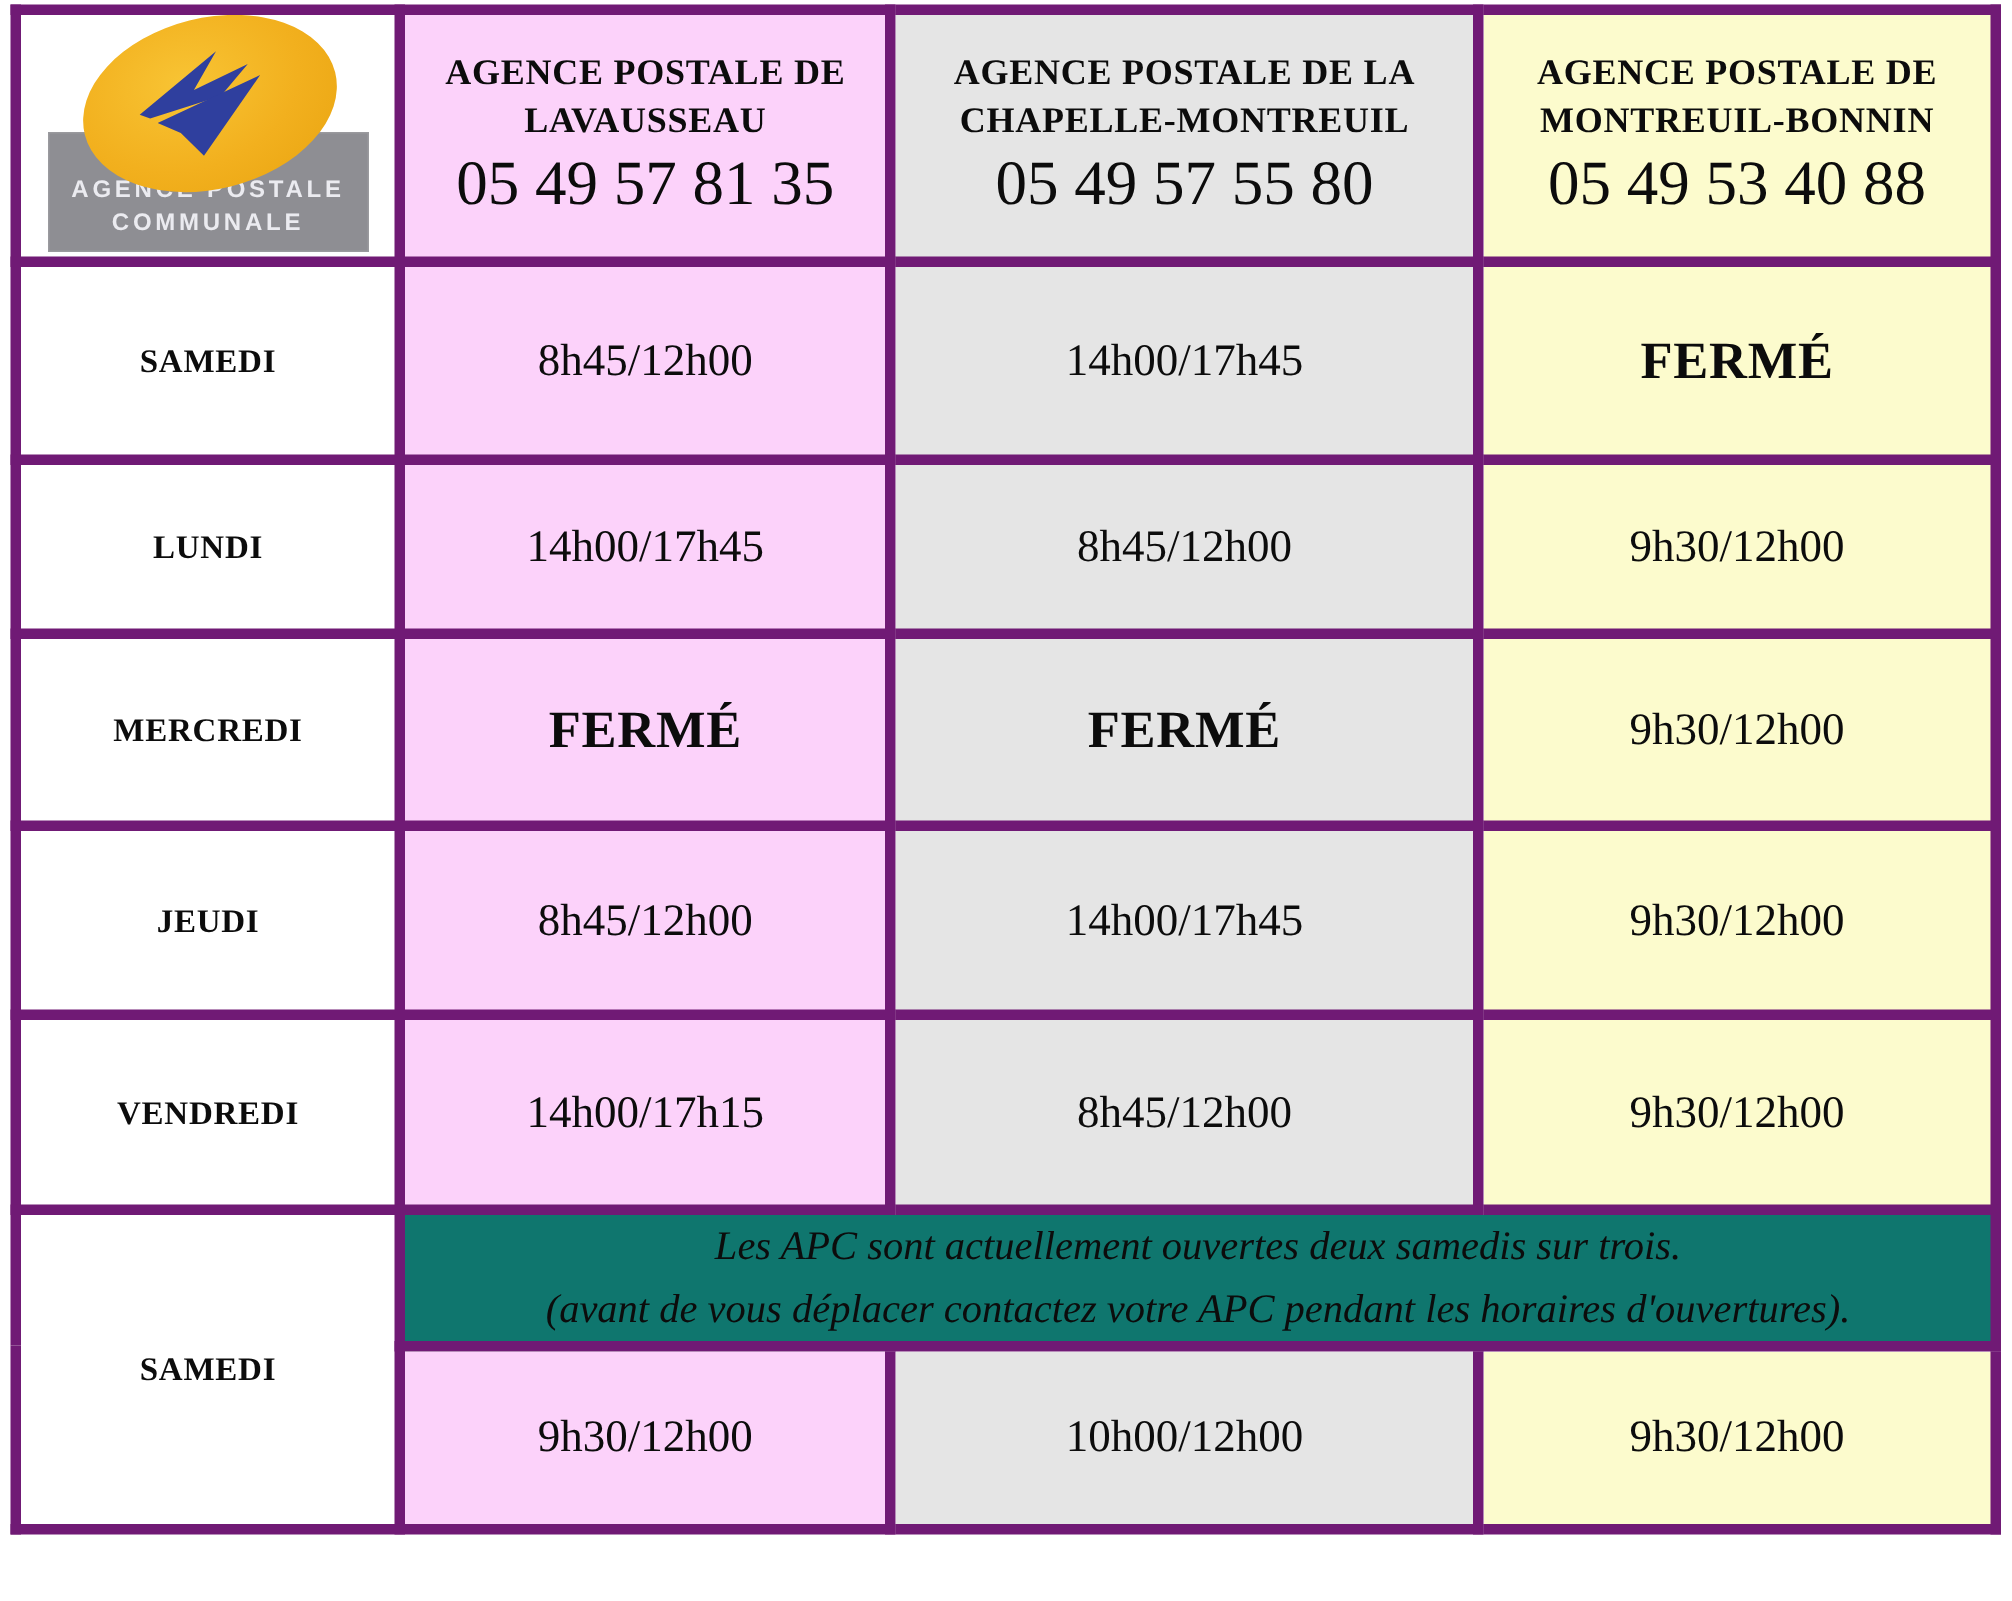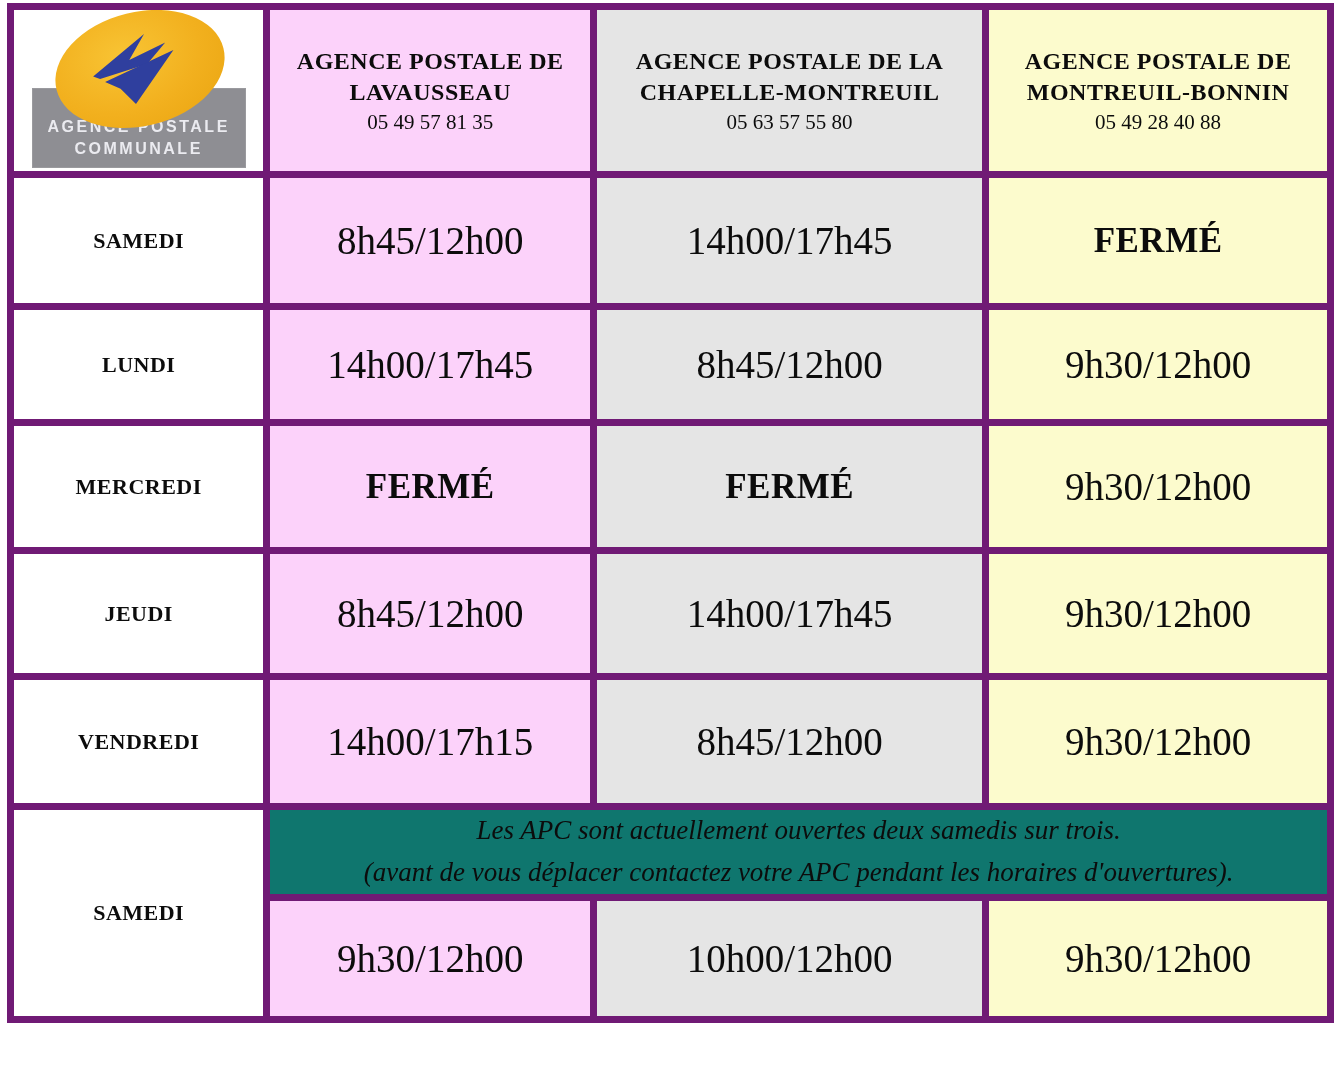--- a/index.html
+++ b/index.html
@@ -40,30 +40,30 @@
   tr.r-note    {height:86px;}
   tr.r-samhrs  {height:122px;}
 
   .agency-name{
     font-weight:bold;
     font-size:24px;
     line-height:1.3;
     letter-spacing:.5px;
   }
   .agency-phone{
-    font-size:21px;
+    font-size:42px;
     margin-top:2px;
   }
   .day-label{
     font-weight:bold;
     font-size:22px;
     letter-spacing:.5px;
   }
   .hours{
-    font-size:39px;
+    font-size:30px;
   }
   .closed .hours{
     font-weight:bold;
     font-size:35px;
     letter-spacing:.5px;
   }
   .note-cell{
     font-style:italic;
     font-size:27px;
     line-height:1.55;
@@ -141,28 +141,28 @@
         <div>AGENCE POSTALE  DE</div>
         <div>LAVAUSSEAU</div>
       </div>
       <div class="agency-phone">05 49 57 81 35</div>
     </td>
     <td class="c-green">
       <div class="agency-name">
         <div>AGENCE POSTALE DE LA</div>
         <div>CHAPELLE-MONTREUIL</div>
       </div>
-      <div class="agency-phone">05 63 57 55 80</div>
+      <div class="agency-phone">05 49 57 55 80</div>
     </td>
     <td class="c-yellow">
       <div class="agency-name">
         <div>AGENCE POSTALE  DE</div>
         <div>MONTREUIL-BONNIN</div>
       </div>
-      <div class="agency-phone">05 49 28 40 88</div>
+      <div class="agency-phone">05 49 53 40 88</div>
     </td>
   </tr>
 
   <tr class="r-lundi">
     <td class="c-white">
       <span class="day-label">SAMEDI</span>
     </td>
     <td class="c-pink">
       <span class="hours">8h45/12h00</span>
     </td>

